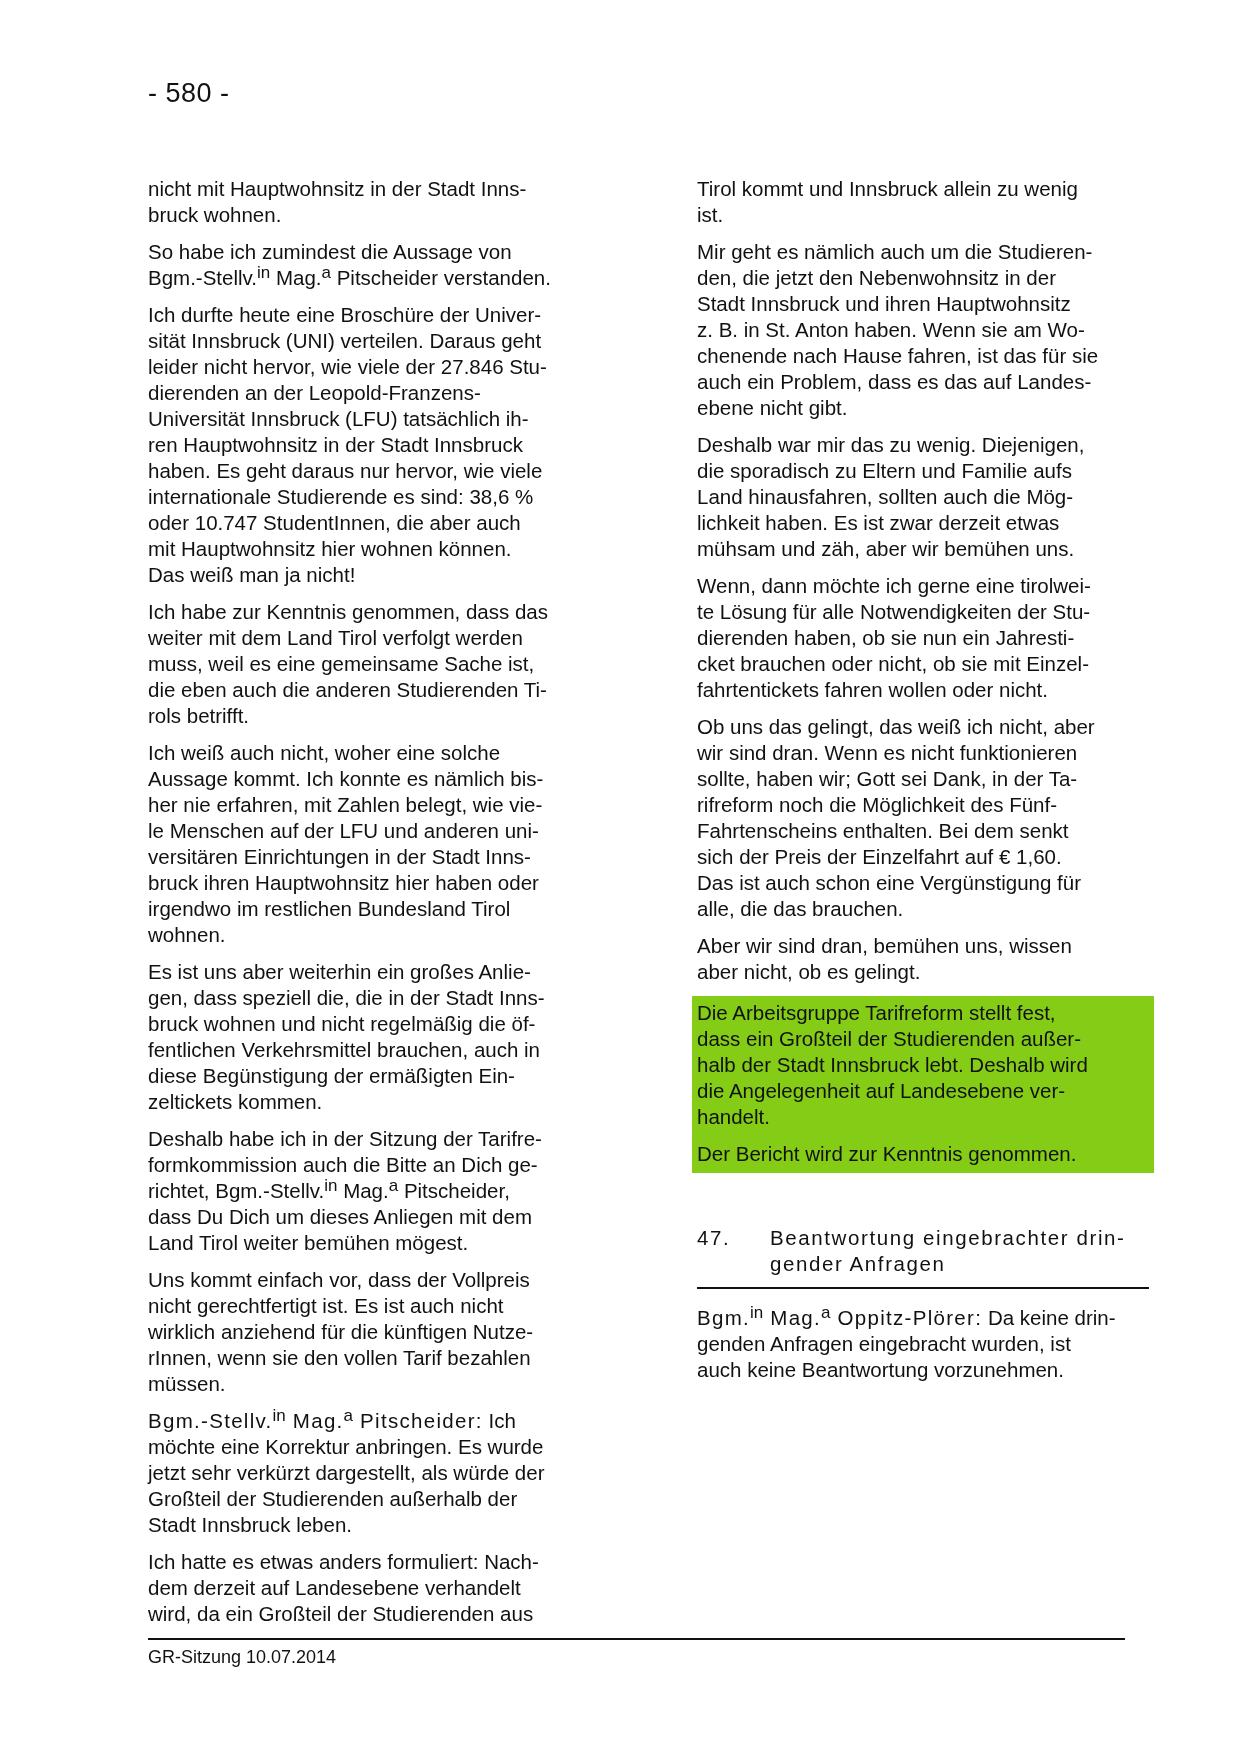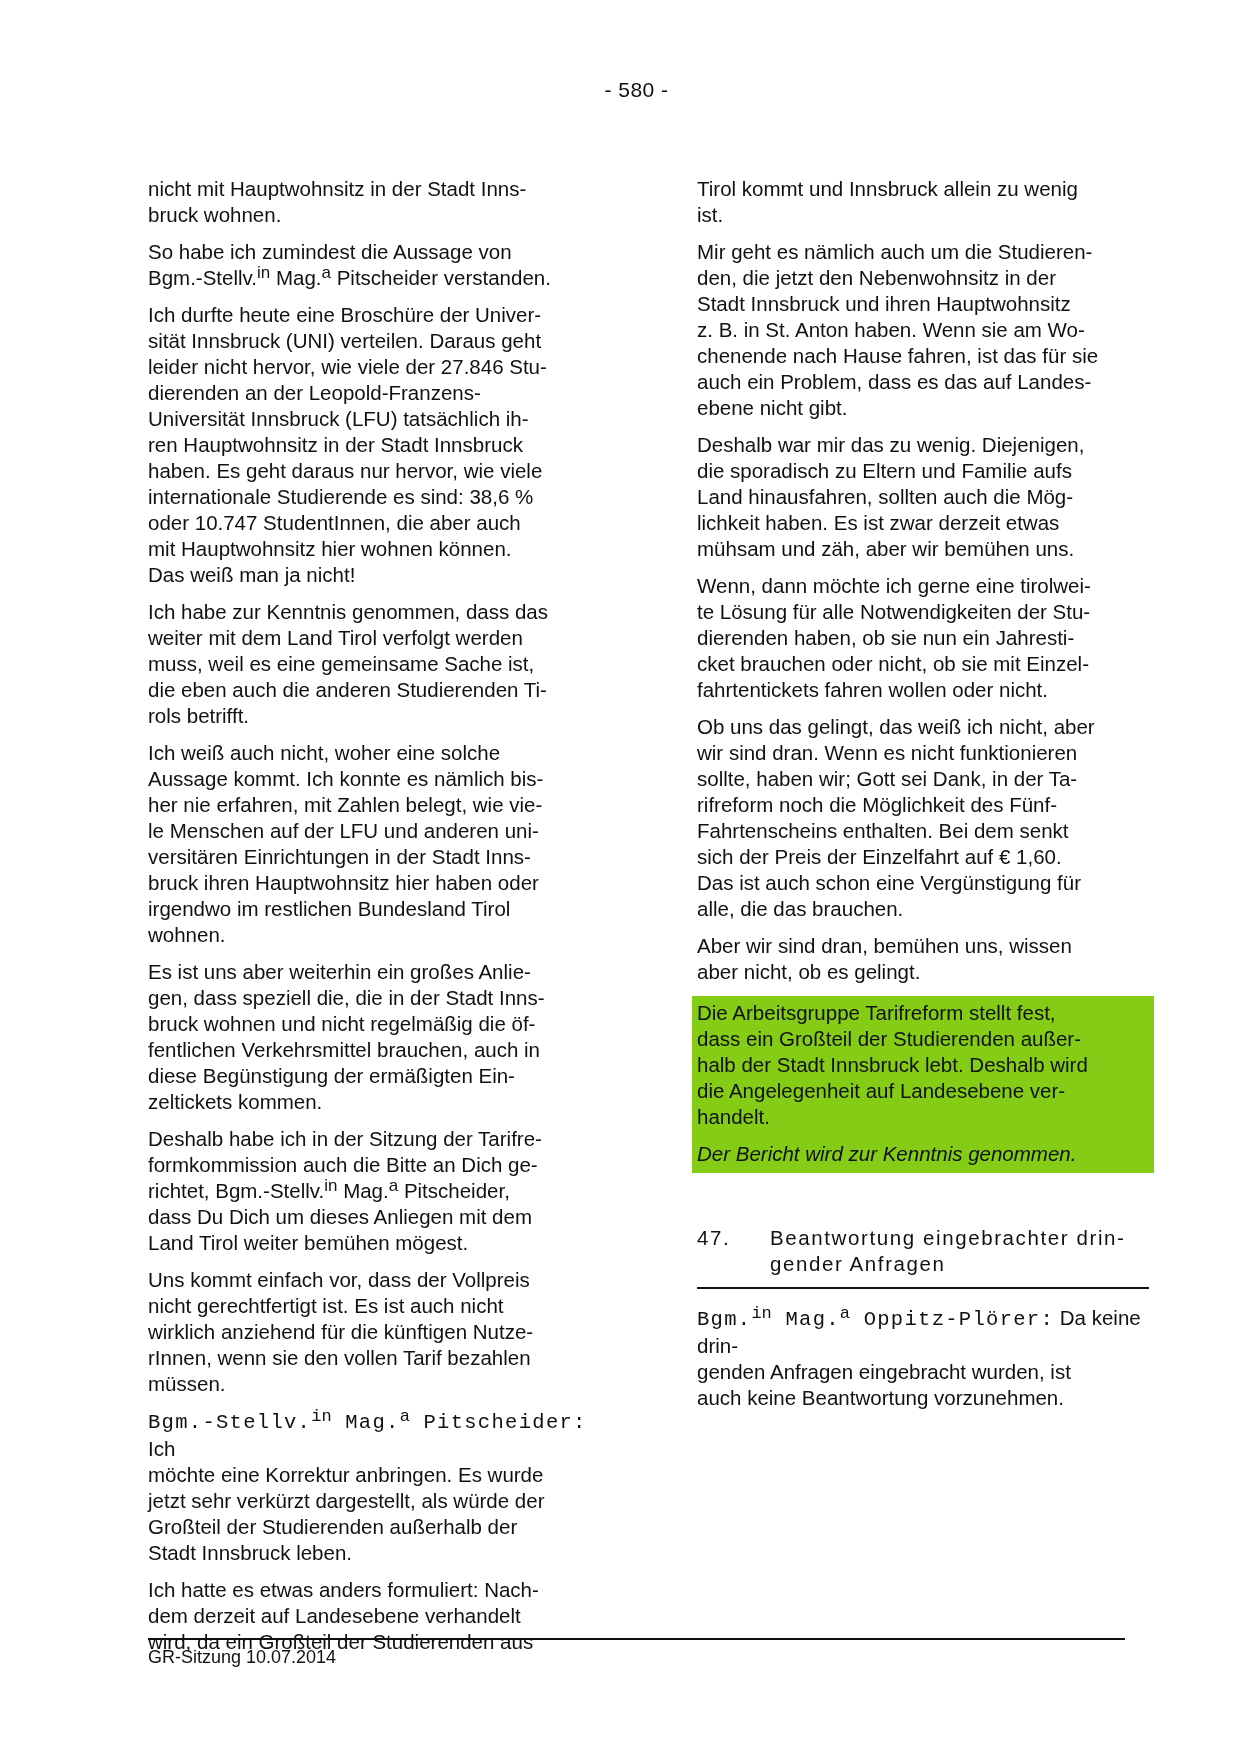--- a/index.html
+++ b/index.html
@@ -14,22 +14,21 @@
     background: #ffffff;
     font-family: "Liberation Sans", "DejaVu Sans", sans-serif;
     color: #111111;
     overflow: hidden;
   }
   .pageno {
     position: absolute;
     left: 148px;
     top: 78px;
     width: 977px;
-    text-align: center;
-    font-size: 21px;
+    font-size: 27px;
     letter-spacing: 0.5px;
   }
   .cols {
     position: absolute;
     left: 148px;
     top: 176px;
     width: 977px;
     display: flex;
     gap: 97px;
   }
@@ -42,25 +41,23 @@
   .para {
     white-space: pre-line;
     margin: 0 0 11px 0;
   }
   .highlight-block {
     margin: 0 -5px 11px -5px;
     padding: 4px 4px 6px 5px;
   }
   .highlight-block .para:last-child {
     margin-bottom: 0;
-    font-style: italic;
   }
   .speaker-name {
     letter-spacing: 1.3px;
-    font-family: Liberation Mono, monospace;
   }
   sup {
     font-size: 17px;
     line-height: 0;
     letter-spacing: 0;
     vertical-align: baseline;
     position: relative;
     top: -7px;
   }
   .section-heading {

